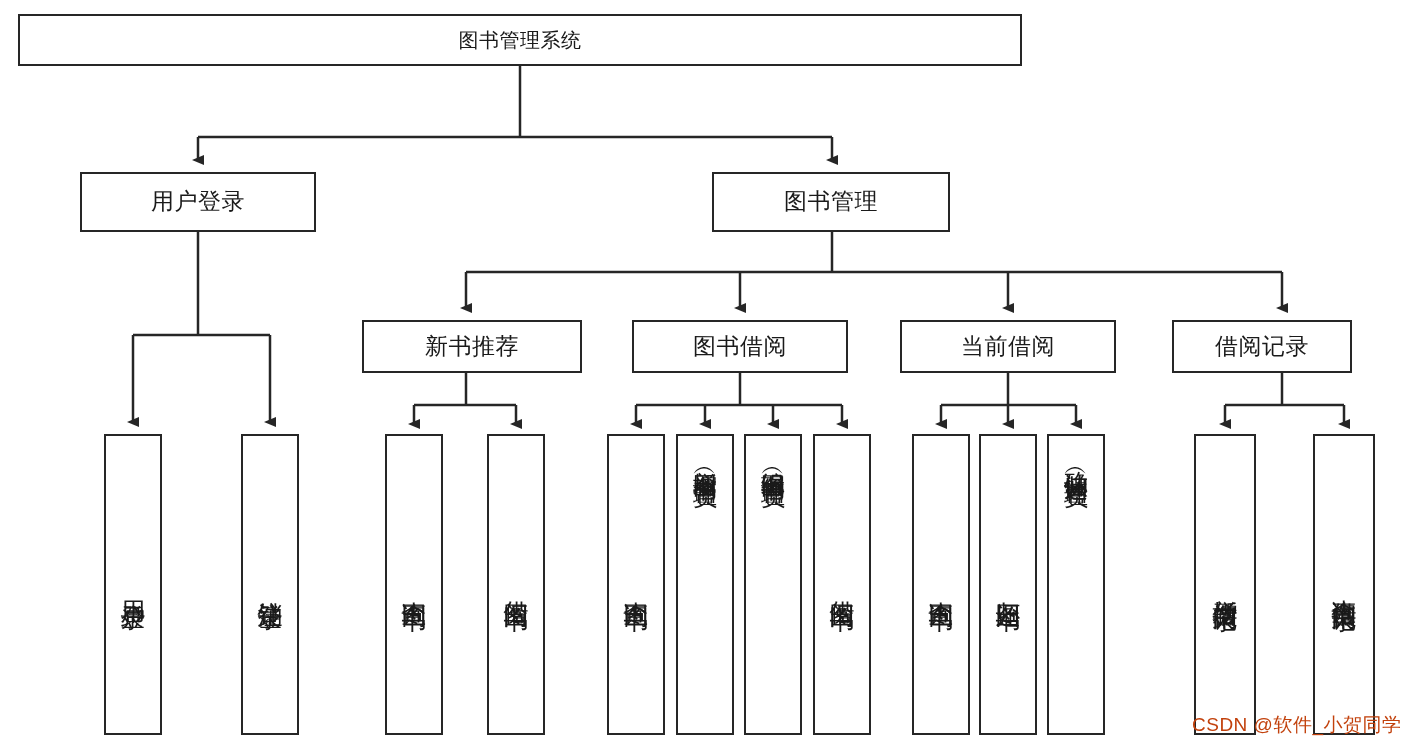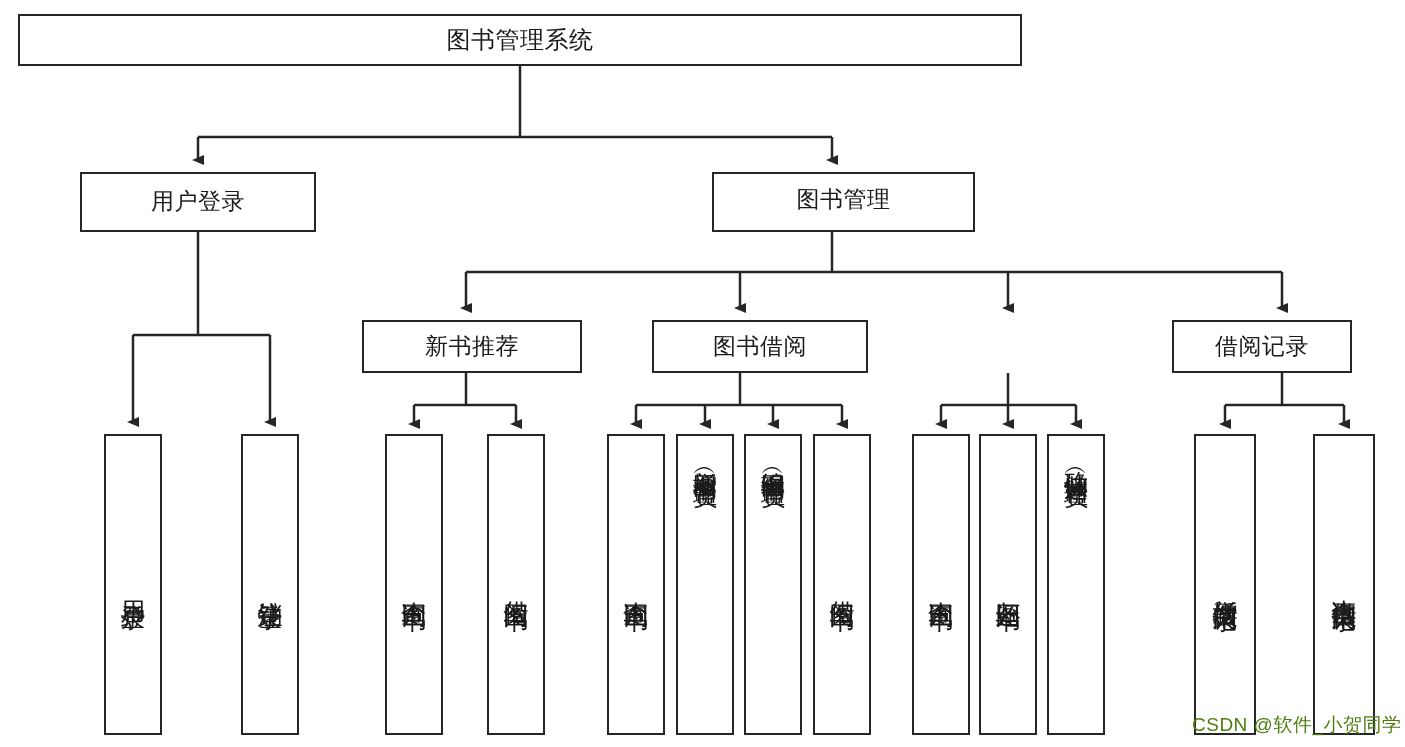--- a/index.html
+++ b/index.html
@@ -36,21 +36,21 @@
   .node .label {
     display: block;
     text-align: center;
     line-height: 1.12;
     letter-spacing: 0.5px;
   }
   .node.horizontal .label {
     font-size: 23px;
   }
   .node.root .label {
-    font-size: 24px;
+    font-size: 20px;
   }
   .node.vertical {
     align-items: flex-start;
     justify-content: center;
     padding-top: 16px;
   }
   .node.vertical .label {
     writing-mode: vertical-rl;
     text-orientation: upright;
     font-size: 25px;
@@ -60,21 +60,21 @@
   }
   .node.vertical.tall .label {
     font-size: 24px;
   }
   .node.vertical.midpos {
     align-items: center;
     padding-top: 0;
   }
   .watermark {
     position: absolute;
-    color: #4d7c0f;
+    color: #c2410c;
     font-size: 19px;
     white-space: nowrap;
     letter-spacing: 0.5px;
   }
 </style>
 </head>
 <body>
 
 <div id="canvas">
 
@@ -128,29 +128,32 @@
     </g>
   </svg>
 
   <div class="node root horizontal" style="left:18px; top:14px; width:1004px; height:52px;">
     <span class="label">图书管理系统</span>
   </div>
 
   <div class="node horizontal" style="left:80px; top:172px; width:236px; height:60px;">
     <span class="label">用户登录</span>
   </div>
-  <div class="node horizontal" style="left:712px; top:172px; width:263px; height:60px;font-family:Liberation Mono, monospace;">
+  <div class="node horizontal" style="left:712px; top:172px; width:238px; height:60px;">
     <span class="label">图书管理</span>
   </div>
 
   <div class="node horizontal" style="left:362px; top:320px; width:220px; height:53px;">
     <span class="label">新书推荐</span>
   </div>
-  <div class="node horizontal" style="left:632px; top:320px; width:216px; height:53px;margin-left:20px;">
+  <div class="node horizontal" style="left:632px; top:320px; width:216px; height:53px;">
     <span class="label">图书借阅</span>
+  </div>
+  <div class="node horizontal" style="left:900px; top:320px; width:216px; height:53px;">
+    <span class="label">当前借阅</span>
   </div>
   <div class="node horizontal" style="left:1172px; top:320px; width:180px; height:53px;">
     <span class="label">借阅记录</span>
   </div>
 
   <div class="node vertical midpos" style="left:104px; top:434px; width:58px; height:301px;">
     <span class="label">用户登录</span>
   </div>
   <div class="node vertical midpos" style="left:241px; top:434px; width:58px; height:301px;">
     <span class="label">注销登录</span>

